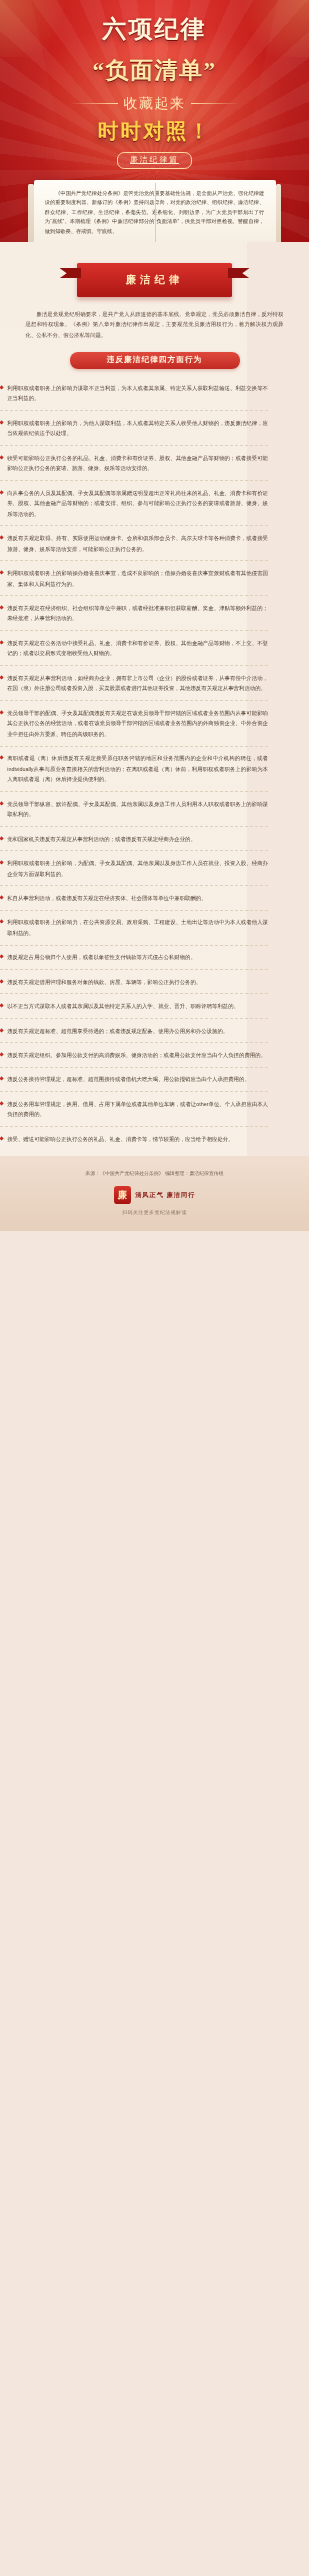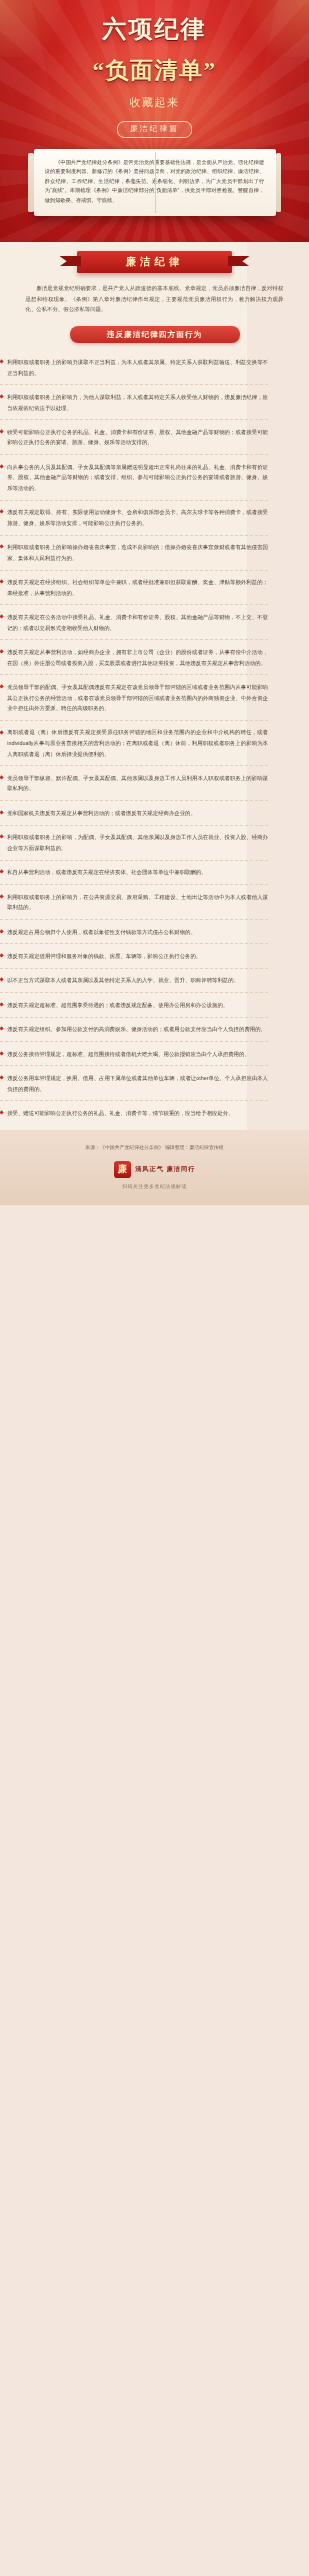--- a/index.html
+++ b/index.html
@@ -55,33 +55,34 @@
     font-size: 23px; font-weight: bold; color: #ffe9a8;
     letter-spacing: 1.5px; margin-top: 10px;
     text-shadow: 0 1px 0 #7c0b0c, 0 2.1px 5.2px rgba(0,0,0,.35);
   }
   .title-deco {
     display: flex; align-items: center; justify-content: center;
     gap: 5.2px; margin: 8.2px auto 4.1px; width: 170px;
   }
   .title-deco .line { flex: 1; height: 0.5px; background: linear-gradient(90deg, rgba(255,220,160,0), #ffdca0); }
   .title-deco .line.r { background: linear-gradient(270deg, rgba(255,220,160,0), #ffdca0); }
-  .title-deco .txt { font-size: 11px; color: #ffe6b5; letter-spacing: 1.5px; white-space: nowrap; }
+  .title-deco .txt { font-size: 14px; color: #ffe6b5; letter-spacing: 1.5px; white-space: nowrap; }
   .title-hl {
     font-family: "Liberation Serif", serif;
     font-size: 20.6px; font-weight: bold; letter-spacing: 2.1px;
     color: #ffd24a;
     text-shadow: 0 1px 0 #8c1410, 0 2.6px 6.2px rgba(0,0,0,.4);
     margin-top: 1px;
   }
   .badge-pill {
     display: inline-block; margin-top: 7.2px;
     padding: 2.6px 12.4px; border: 0.5px solid #ffd9a0; border-radius: 7.2px;
     color: #ffeccb; font-size: 7.7px; letter-spacing: 2.1px;
     background: rgba(255,255,255,.07);
+    text-decoration: underline;
   }
 
   
   .book {
     position: relative; z-index: 3;
     width: 242px; margin: 11.3px auto 0;
     background: linear-gradient(180deg, #fffdf8, #f5ede0);
     border-radius: 2.1px;
     box-shadow: 0 4.1px 10.3px rgba(0,0,0,.35);
     padding: 8.2px 11.3px 10.3px;
@@ -95,25 +96,25 @@
   .book:after { right: -5.2px; }
   .book .spine { position: absolute; left: 50%; top: 3.1px; bottom: 3.1px; width: 0.5px; background: #ddcdb8; }
   .book p {
     font-size: 5.2px; line-height: 1.85; color: #4a3b2c; text-align: justify;
     text-indent: 2em;
   }
 
   
   .sec-head { position: relative; width: 309px; margin-top: -0.5px; padding-top: 9.3px; }
   .sec-banner {
-    width: 155px; margin: 0 auto; position: relative;
+    width: 155px; margin: 12px auto; position: relative;
     background: linear-gradient(180deg,#d9312b,#ad1713);
     color: #ffe9b8; text-align: center;
     font-size: 10.3px; letter-spacing: 4.1px; font-weight: bold;
-    padding: 4px 0; border-radius: 1.5px;
+    padding: 10px 0; border-radius: 1.5px;
     box-shadow: 0 2.1px 4.1px rgba(140,20,16,.3);
   }
   .sec-banner:before, .sec-banner:after {
     content: ""; position: absolute; top: 5.2px; width: 21.6px; height: 10.3px;
     background: #8f100d;
   }
   .sec-banner:before { left: -17.5px; clip-path: polygon(0 0,100% 0,100% 100%,0 100%,7.2px 50%); }
   .sec-banner:after { right: -17.5px; clip-path: polygon(0 0,100% 0,calc(100% - 7.2px) 50%,100% 100%,0 100%); }
 
   .sec-intro {
@@ -185,20 +186,21 @@
     <div class="hero-corner hc-tr"></div>
 
     <div class="hero-inner">
       <div class="title-main">六项纪律</div>
       <div class="title-sub">“负面清单”</div>
       <div class="title-deco">
         <span class="line"></span>
         <span class="txt">收藏起来</span>
         <span class="line r"></span>
       </div>
+      <div class="title-hl">时时对照！</div>
       <div class="badge-pill">廉洁纪律篇</div>
 
       <div class="book">
         <div class="spine"></div>
         <p>《中国共产党纪律处分条例》是管党治党的重要基础性法规，是全面从严治党、强化纪律建设的重要制度利器。新修订的《条例》坚持问题导向，对党的政治纪律、组织纪律、廉洁纪律、群众纪律、工作纪律、生活纪律，条毫失范、逐条细化、列明边界，为广大党员干部划出了行为“底线”。本期梳理《条例》中廉洁纪律部分的“负面清单”，供党员干部对照检视、警醒自律，做到知敬畏、存戒惧、守底线。</p>
       </div>
     </div>
   </div>
 
   <div class="sec-head">

